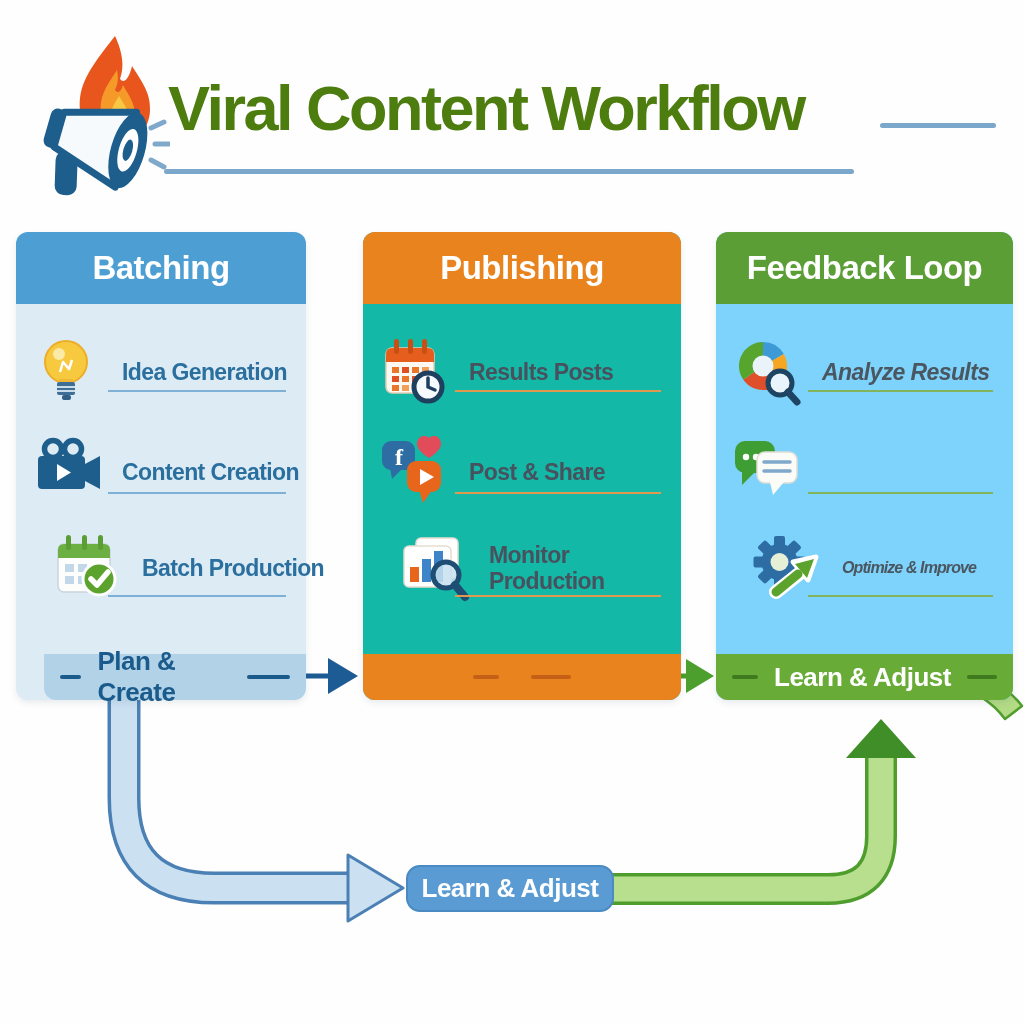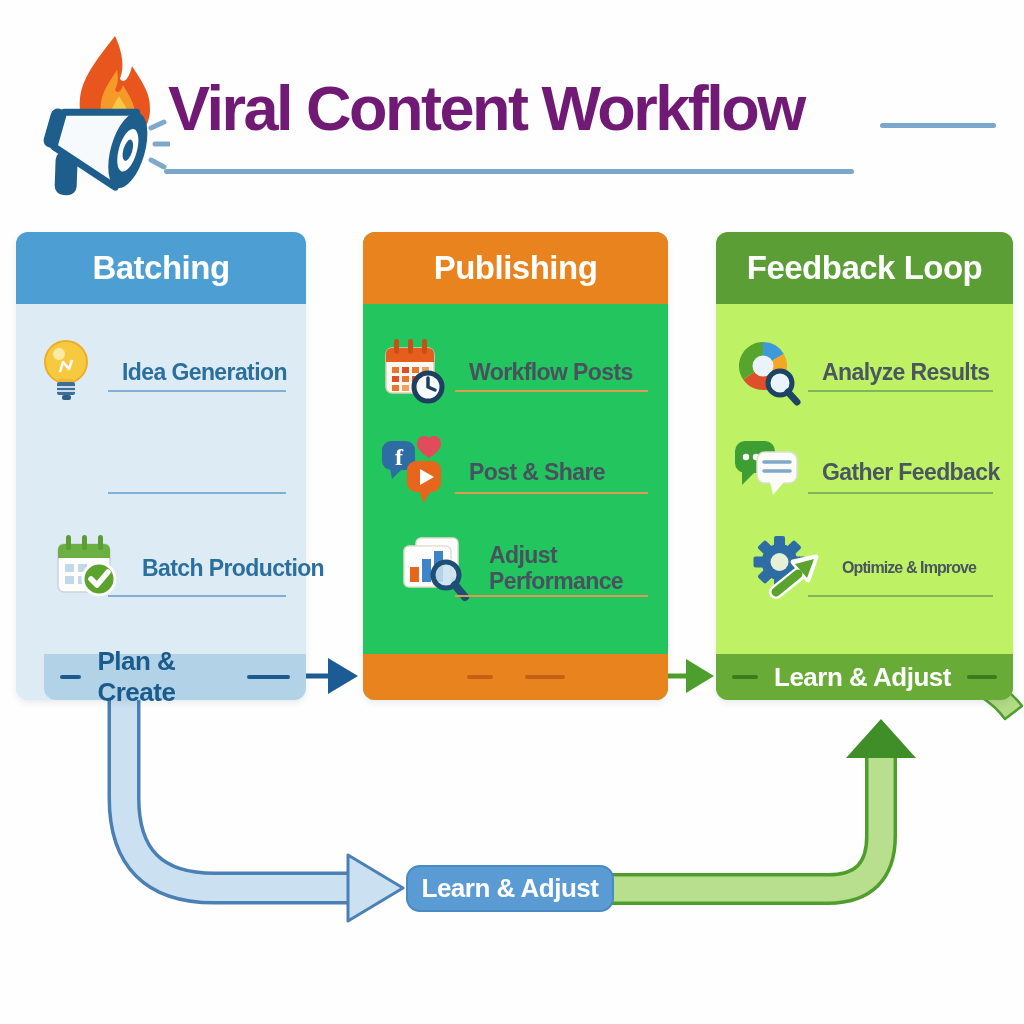--- a/index.html
+++ b/index.html
@@ -1,21 +1,21 @@
 <!DOCTYPE html>
 <html><head>
 <meta charset="utf-8">
 <style>
   html,body{margin:0;padding:0;background:#ffffff;}
   .page{position:relative;width:1024px;height:1024px;background:#fefefe;overflow:hidden;
         font-family:"Liberation Sans","DejaVu Sans",sans-serif;}
   
   .logo{position:absolute;left:20px;top:30px;width:150px;height:168px;}
   .page-title{position:absolute;left:168px;top:72px;width:700px;margin:0;
-      font-size:63px;font-weight:700;letter-spacing:-2.5px;color:#701a75;white-space:nowrap;}
+      font-size:63px;font-weight:700;letter-spacing:-2.5px;color:#4d7c0f;white-space:nowrap;}
   .title-underline{position:absolute;left:164px;top:169px;width:690px;height:5px;
       background:#7ba7cb;border-radius:3px;}
   .title-dash{position:absolute;left:880px;top:123px;width:116px;height:5px;
       background:#7ba7cb;border-radius:3px;}
   
   .card{position:absolute;top:232px;height:468px;z-index:2;border-radius:12px;
       box-shadow:0 3px 6px rgba(40,70,100,.10);}
   .card-header{position:absolute;left:0;right:0;top:0;height:72px;line-height:72px;
       text-align:center;color:#ffffff;font-size:33px;font-weight:700;letter-spacing:-.5px;
       border-radius:12px 12px 0 0;}
@@ -30,28 +30,28 @@
       letter-spacing:-.5px;}
   .fdash{display:inline-block;height:4px;border-radius:2px;margin:0 16px;}
   
   .c-blue .card-header{background:#4d9ed2;}
   .c-blue{background:#ddebf5;}
   .c-blue .lbl{color:#2a6f9e;}
   .c-blue .rule{background:#7fb0d5;}
   .c-blue .card-footer{background:#b2d2e8;color:#1b5b8c;margin-left:28px;}
   .c-blue .fdash{background:#1b5b8c;}
   .c-orange .card-header{background:#e8831e;}
-  .c-orange{background:#22c55e;}
+  .c-orange{background:#14b8a6;padding-left:13px;}
   .c-orange .lbl{color:#47525e;}
   .c-orange .rule{background:#e09a50;}
   .c-orange .card-footer{background:#e8831e;color:#ffffff;}
   .c-orange .fdash{background:#c55f15;}
   .c-green .card-header{background:#5a9e35;}
-  .c-green{background:#bef264;}
-  .c-green .lbl{color:#4a5660;}
+  .c-green{background:#7dd3fc;}
+  .c-green .lbl{color:#4a5660;font-style:italic;}
   .c-green .rule{background:#82b45c;}
   .c-green .card-footer{background:#68ab36;color:#ffffff;}
   .c-green .fdash{background:#3f7a1e;}
   
   .r1{top:30px;} .r2{top:130px;} .r3{top:226px;margin-left:20px;}
   .rule1{top:86px;} .rule2{top:188px;} .rule3{top:291px;}
   
   .flow-svg{position:absolute;left:0;top:0;width:1024px;height:1024px;z-index:1;pointer-events:none;}
   .loop-pill{position:absolute;left:406px;top:865px;width:208px;height:47px;z-index:3;
       background:#5b9bd3;border:2px solid #4a8ac2;box-sizing:border-box;border-radius:14px;
@@ -127,20 +127,30 @@
           <path d="M28,37 L31,27 L37,34 L40,25" fill="none" stroke="#FFFFFF" stroke-width="2.5" stroke-linejoin="round"></path>
           <rect x="27" y="44" width="14" height="4" fill="#F0B834"></rect>
           <rect x="25" y="47" width="18" height="13" rx="2" fill="#3E6E96"></rect>
           <line x1="25" y1="52" x2="43" y2="52" stroke="#C9DCEA" stroke-width="2"></line>
           <line x1="25" y1="56" x2="43" y2="56" stroke="#C9DCEA" stroke-width="2"></line>
           <rect x="30" y="60" width="9" height="5" rx="2" fill="#2F5E86"></rect>
         </svg>
         <span class="lbl">Idea Generation</span>
       </div>
       <div class="rule rule1"></div>
+      <div class="row r2">
+        <svg class="ic" viewBox="0 0 74 74">
+          <circle cx="21" cy="14" r="8.5" fill="none" stroke="#1D5E8C" stroke-width="5.5"></circle>
+          <circle cx="41" cy="14" r="8.5" fill="none" stroke="#1D5E8C" stroke-width="5.5"></circle>
+          <rect x="6" y="21" width="47" height="33" rx="4" fill="#1D5E8C"></rect>
+          <polygon points="25,29 25,46 39,37.5" fill="#FFFFFF"></polygon>
+          <polygon points="53,29 68,21 68,54 53,46" fill="#1D5E8C"></polygon>
+        </svg>
+        <span class="lbl">Content Creation</span>
+      </div>
       <div class="rule rule2"></div>
       <div class="row r3">
         <svg class="ic" viewBox="0 0 74 74">
           <rect x="6" y="13" width="52" height="48" rx="6" fill="#FDFDFB" stroke="#C9D4DC" stroke-width="1.5"></rect>
           <path d="M6,27 L6,19 Q6,13 12,13 L52,13 Q58,13 58,19 L58,27 Z" fill="#6CB044"></path>
           <rect x="14" y="4" width="5" height="15" rx="2.5" fill="#5A9E35"></rect>
           <rect x="30" y="4" width="5" height="15" rx="2.5" fill="#5A9E35"></rect>
           <rect x="46" y="4" width="5" height="15" rx="2.5" fill="#5A9E35"></rect>
           <g fill="#C2D8E8">
             <rect x="13" y="33" width="9" height="8"></rect>
@@ -179,21 +189,21 @@
               <rect x="43" y="32" width="7" height="6" fill="#F0A05A"></rect>
             <rect x="13" y="41" width="7" height="6" fill="#E04E24"></rect>
               <rect x="23" y="41" width="7" height="6" fill="#E8762B"></rect>
             <rect x="33" y="41" width="7" height="6" fill="#E04E24"></rect>
             <rect x="13" y="50" width="7" height="6" fill="#E8762B"></rect>
               <rect x="23" y="50" width="7" height="6" fill="#F0A05A"></rect>
           </g>
           <circle cx="49" cy="52" r="14" fill="#F6FAFC" stroke="#1E3F5E" stroke-width="5"></circle>
           <path d="M49,52 L49,43 M49,52 L56,55" fill="none" stroke="#1E3F5E" stroke-width="3.5" stroke-linecap="round"></path>
         </svg>
-        <span class="lbl">Workflow Posts</span>
+        <span class="lbl">Results Posts</span>
       </div>
       <div class="rule rule1"></div>
       <div class="row r2">
         <svg class="ic" viewBox="0 0 74 74">
           <path d="M50,3 C46,-1 38,1 38,9 C38,16 50,23 50,23 C50,23 62,16 62,9 C62,1 54,-1 50,3 Z" fill="#E14B5A"></path>
           <rect x="3" y="6" width="33" height="29" rx="9" fill="#2E6DA4"></rect>
           <polygon points="11,33 24,33 13,44" fill="#2E6DA4"></polygon>
           <text x="20" y="30" text-anchor="middle" font-size="24" font-weight="bold" fill="#FFFFFF" font-family="Liberation Serif, DejaVu Serif, serif">f</text>
           <rect x="28" y="26" width="34" height="31" rx="9" fill="#E8651C"></rect>
           <polygon points="40,55 53,55 44,68" fill="#E8651C"></polygon>
@@ -205,21 +215,21 @@
       <div class="row r3">
         <svg class="ic" viewBox="0 0 74 74">
           <rect x="17" y="7" width="42" height="40" rx="5" fill="#FFFFFF" stroke="#E5DDD0" stroke-width="1.5"></rect>
           <rect x="5" y="15" width="47" height="41" rx="5" fill="#FFFFFF" stroke="#E5DDD0" stroke-width="1.5"></rect>
           <rect x="11" y="36" width="9" height="15" fill="#E8651C"></rect>
           <rect x="23" y="28" width="9" height="23" fill="#3D85C8"></rect>
           <rect x="35" y="20" width="9" height="31" fill="#3D85C8"></rect>
           <circle cx="47" cy="44" r="13" fill="#C7E0F0" fill-opacity="0.85" stroke="#1E4E74" stroke-width="5"></circle>
           <line x1="56" y1="54" x2="66" y2="66" stroke="#1E4E74" stroke-width="8" stroke-linecap="round"></line>
         </svg>
-        <span class="lbl wrap">Adjust Performance</span>
+        <span class="lbl wrap">Monitor Production</span>
       </div>
       <div class="rule rule3"></div>
     </div>
     <div class="card-footer">
       <span class="fdash" style="width:26px"></span>
       <span class="fdash" style="width:40px"></span>
     </div>
   </div>
 
   <div class="card c-green" style="left:716px;width:297px;">
@@ -242,21 +252,20 @@
         <svg class="ic" viewBox="0 0 74 74">
           <rect x="3" y="6" width="40" height="32" rx="10" fill="#3E9E33"></rect>
           <polygon points="10,36 24,36 10,50" fill="#3E9E33"></polygon>
           <circle cx="14" cy="22" r="3.2" fill="#FFFFFF"></circle>
           <circle cx="24" cy="22" r="3.2" fill="#FFFFFF"></circle>
           <rect x="25" y="17" width="40" height="31" rx="8" fill="#FBFBF7" stroke="#DEDED6" stroke-width="1.5"></rect>
           <polygon points="38,47 52,47 41,60" fill="#FBFBF7"></polygon>
           <line x1="32" y1="27" x2="58" y2="27" stroke="#7FA8CB" stroke-width="3.5" stroke-linecap="round"></line>
           <line x1="32" y1="36" x2="58" y2="36" stroke="#7FA8CB" stroke-width="3.5" stroke-linecap="round"></line>
         </svg>
-        <span class="lbl">Gather Feedback</span>
       </div>
       <div class="rule rule2"></div>
       <div class="row r3">
         <svg class="ic" viewBox="0 0 74 74">
           <g fill="#2E6DA4">
             <rect x="22" y="5" width="11" height="11" rx="2" transform="rotate(0 27.5 31)"></rect>
             <rect x="22" y="5" width="11" height="11" rx="2" transform="rotate(45 27.5 31)"></rect>
             <rect x="22" y="5" width="11" height="11" rx="2" transform="rotate(90 27.5 31)"></rect>
             <rect x="22" y="5" width="11" height="11" rx="2" transform="rotate(135 27.5 31)"></rect>
             <rect x="22" y="5" width="11" height="11" rx="2" transform="rotate(180 27.5 31)"></rect>

